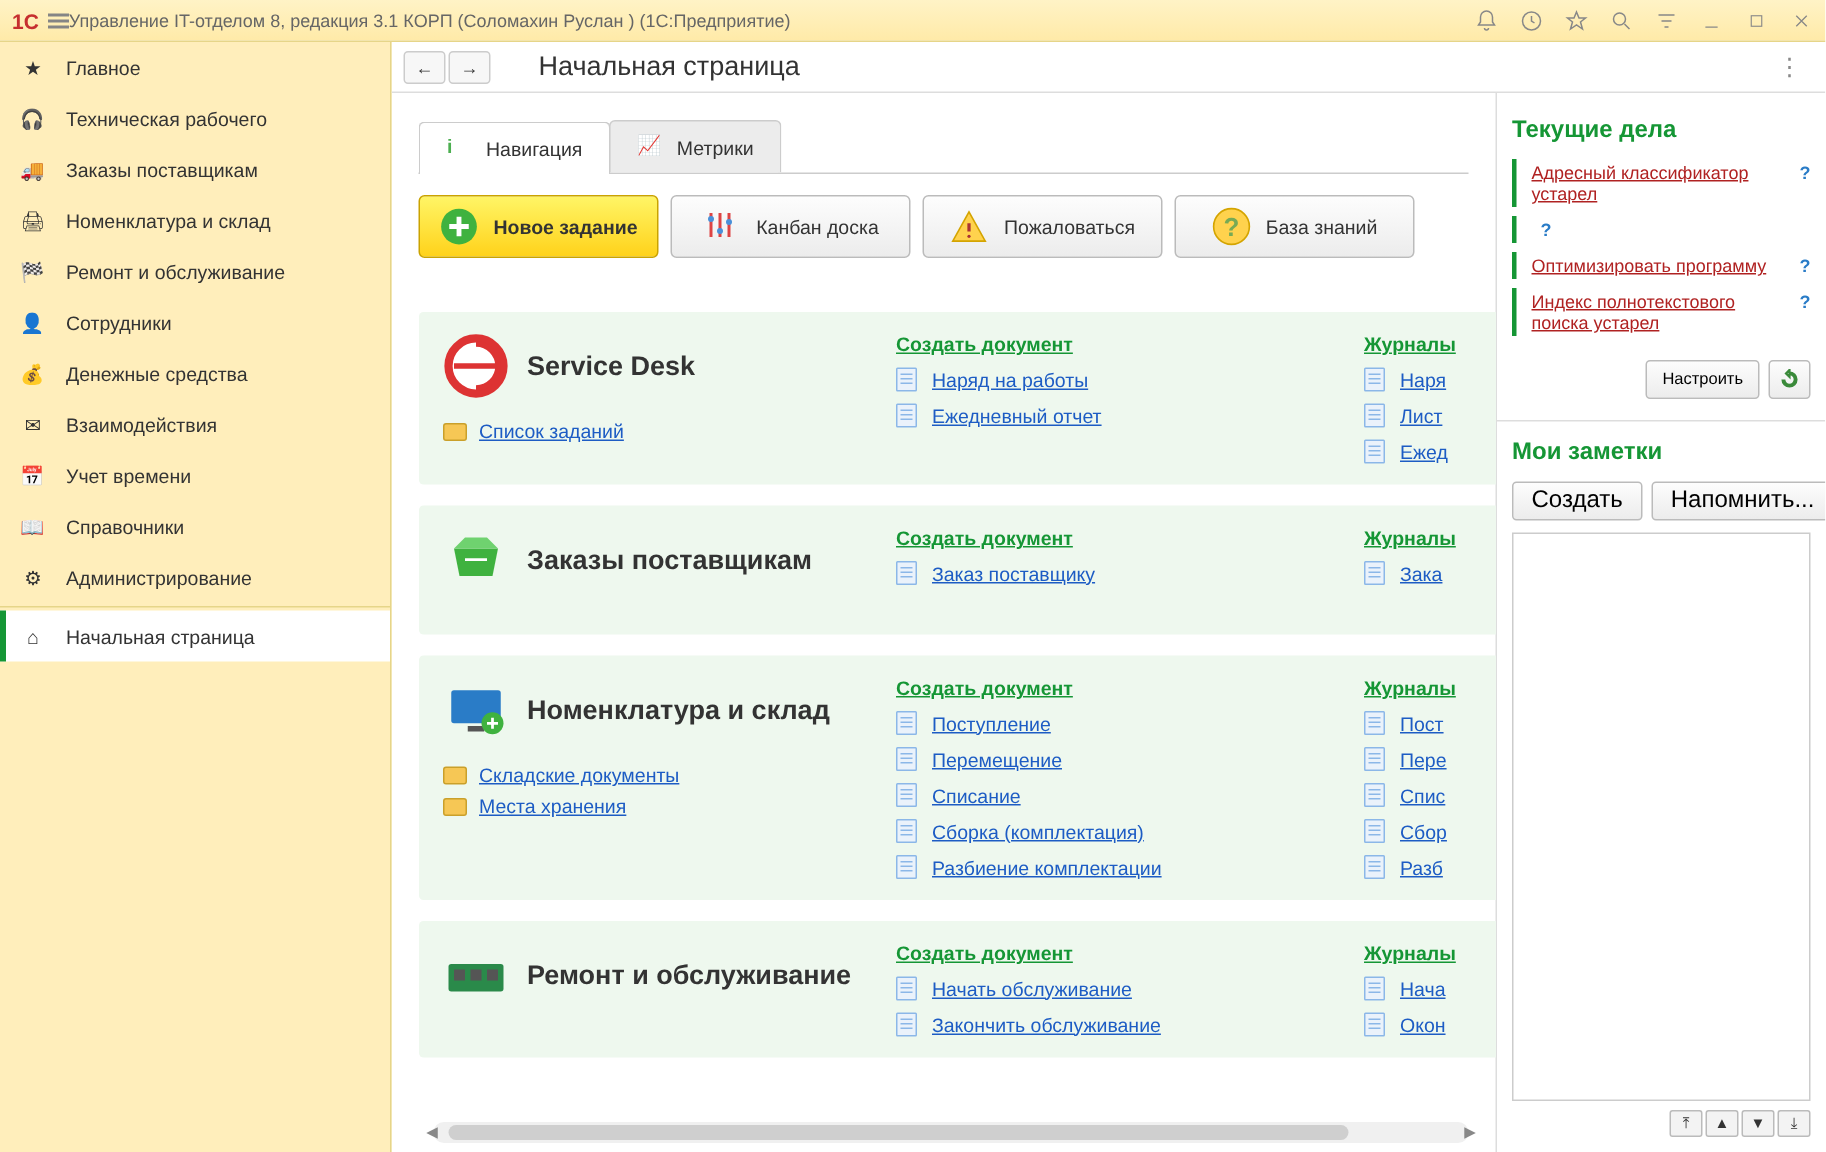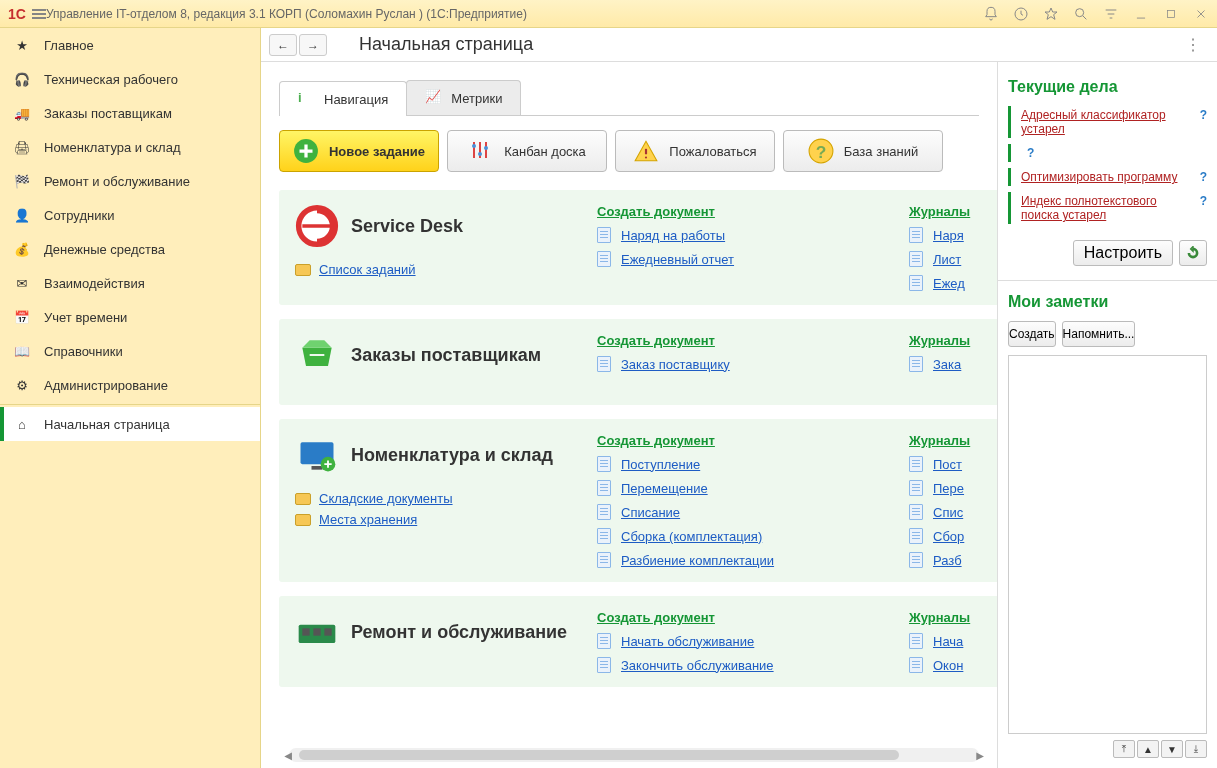--- a/index.html
+++ b/index.html
@@ -39,45 +39,45 @@
 .tab.active { background:#fff; position:relative; top:1px; }
 .tab .ticn { width:18px; height:18px; margin-right:8px; }
 
 
 .bigbtns { display:flex; gap:8px; margin:14px 18px 18px 0; }
 .bigbtn { flex:0 0 auto; height:42px; width:160px; border:1px solid #bbb; border-radius:4px; background:linear-gradient(#fdfdfd,#ececec); display:flex; align-items:center; justify-content:center; font-size:13px; cursor:pointer; }
 .bigbtn .bicn { width:26px; height:26px; margin-right:10px; }
 .bigbtn.primary { background:linear-gradient(#fff566,#ffd21a); border-color:#caa300; font-weight:bold; }
 
 
-.scroll { overflow-y:auto; overflow-x:auto; flex:1; padding-right:16px; }
+.scroll { overflow-y:auto; overflow-x:auto; flex:1; padding-right:16px;margin-top:18px; }
 .card { background:#eef8ee; border-radius:3px; margin:0 18px 14px 0; padding:14px 16px 14px 16px; display:grid; grid-template-columns: 290px 300px 1fr; column-gap:12px; min-width:900px;}
 .card .cell1 { display:flex; flex-direction:column; }
 .card .cell1 .titlerow { display:flex; align-items:center; margin-bottom:14px;}
 .card .cell1 .cicon { width:44px; height:44px; margin-right:12px; display:flex; align-items:center; justify-content:center;}
 .card .cell1 h2 { font-size:18px; font-weight:bold; }
 .card .cell1 .sublinks { display:flex; flex-direction:column; gap:6px; }
 .card .cell1 .sublinks a { font-size:13px; }
 .card .cell1 .sublinks .row { display:flex; align-items:center; gap:8px;}
 .colhead { color:#159635; font-weight:bold; font-size:13px; text-decoration:underline; margin-bottom:8px; display:block;}
 .doclist { display:flex; flex-direction:column; gap:8px; }
 .doclist .row { display:flex; align-items:center; gap:10px; font-size:13px;}
 .docicn { width:14px; height:14px; flex-shrink:0; }
 
 
 .rightcol h3 { color:#159635; font-size:16px; font-weight:bold; margin-bottom:10px;}
 .todo { border-left:3px solid #159635; padding:2px 0 2px 10px; margin-bottom:6px; display:flex; align-items:flex-start; }
 .todo a { color:#b02222; font-size:12px; flex:1; }
 .todo .q { color:#2a7cc7; font-weight:bold; margin-left:6px; cursor:pointer;}
 .rightcol .actions { margin-top:auto; display:flex; gap:6px; justify-content:flex-end; padding:10px 0; }
-.rightcol .actions button { height:26px; padding:0 10px; border:1px solid #bbb; background:linear-gradient(#fdfdfd,#ececec); border-radius:3px; cursor:pointer; font-size:16px;}
+.rightcol .actions button { height:26px; padding:0 10px; border:1px solid #bbb; background:linear-gradient(#fdfdfd,#ececec); border-radius:3px; cursor:pointer; font-size:11px;}
 .rightcol .actions .refresh { width:28px; display:flex; align-items:center; justify-content:center; padding:0;}
 .notesarea { flex:1; border:1px solid #ccc; width:100%; resize:none; font-family:inherit; font-size:12px; padding:4px;}
 .notebtns { display:flex; gap:6px; margin-bottom:8px;}
-.notebtns button { height:26px; padding:0 0; border:1px solid #bbb; background:linear-gradient(#fdfdfd,#ececec); border-radius:3px; cursor:pointer; font-size:12px;}
+.notebtns button { height:26px; padding:0 12px; border:1px solid #bbb; background:linear-gradient(#fdfdfd,#ececec); border-radius:3px; cursor:pointer; font-size:16px;}
 .arrowbar { display:flex; gap:2px; justify-content:flex-end; margin-top:6px;}
 .arrowbar div { width:22px; height:18px; border:1px solid #bbb; background:#f3f3f3; display:flex; align-items:center; justify-content:center; font-size:10px; cursor:pointer; border-radius:2px;}
 
 .hscroll { height:14px; background:#f0f0f0; margin:4px 18px 6px 10px; border-radius:7px; position:relative;}
 .hscroll .thumb { position:absolute; left:10px; top:2px; height:10px; width:600px; background:#cfcfcf; border-radius:5px;}
 .hscroll .la, .hscroll .ra { position:absolute; top:0; width:14px; height:14px; display:flex;align-items:center;justify-content:center; color:#888; font-size:10px; cursor:pointer;}
 .hscroll .la{left:-8px;} .hscroll .ra{right:-8px;}
 
 
 .di { width:14px;height:16px;border:1px solid #8bb7e8;background:#eaf2fb;position:relative;border-radius:1px;}

